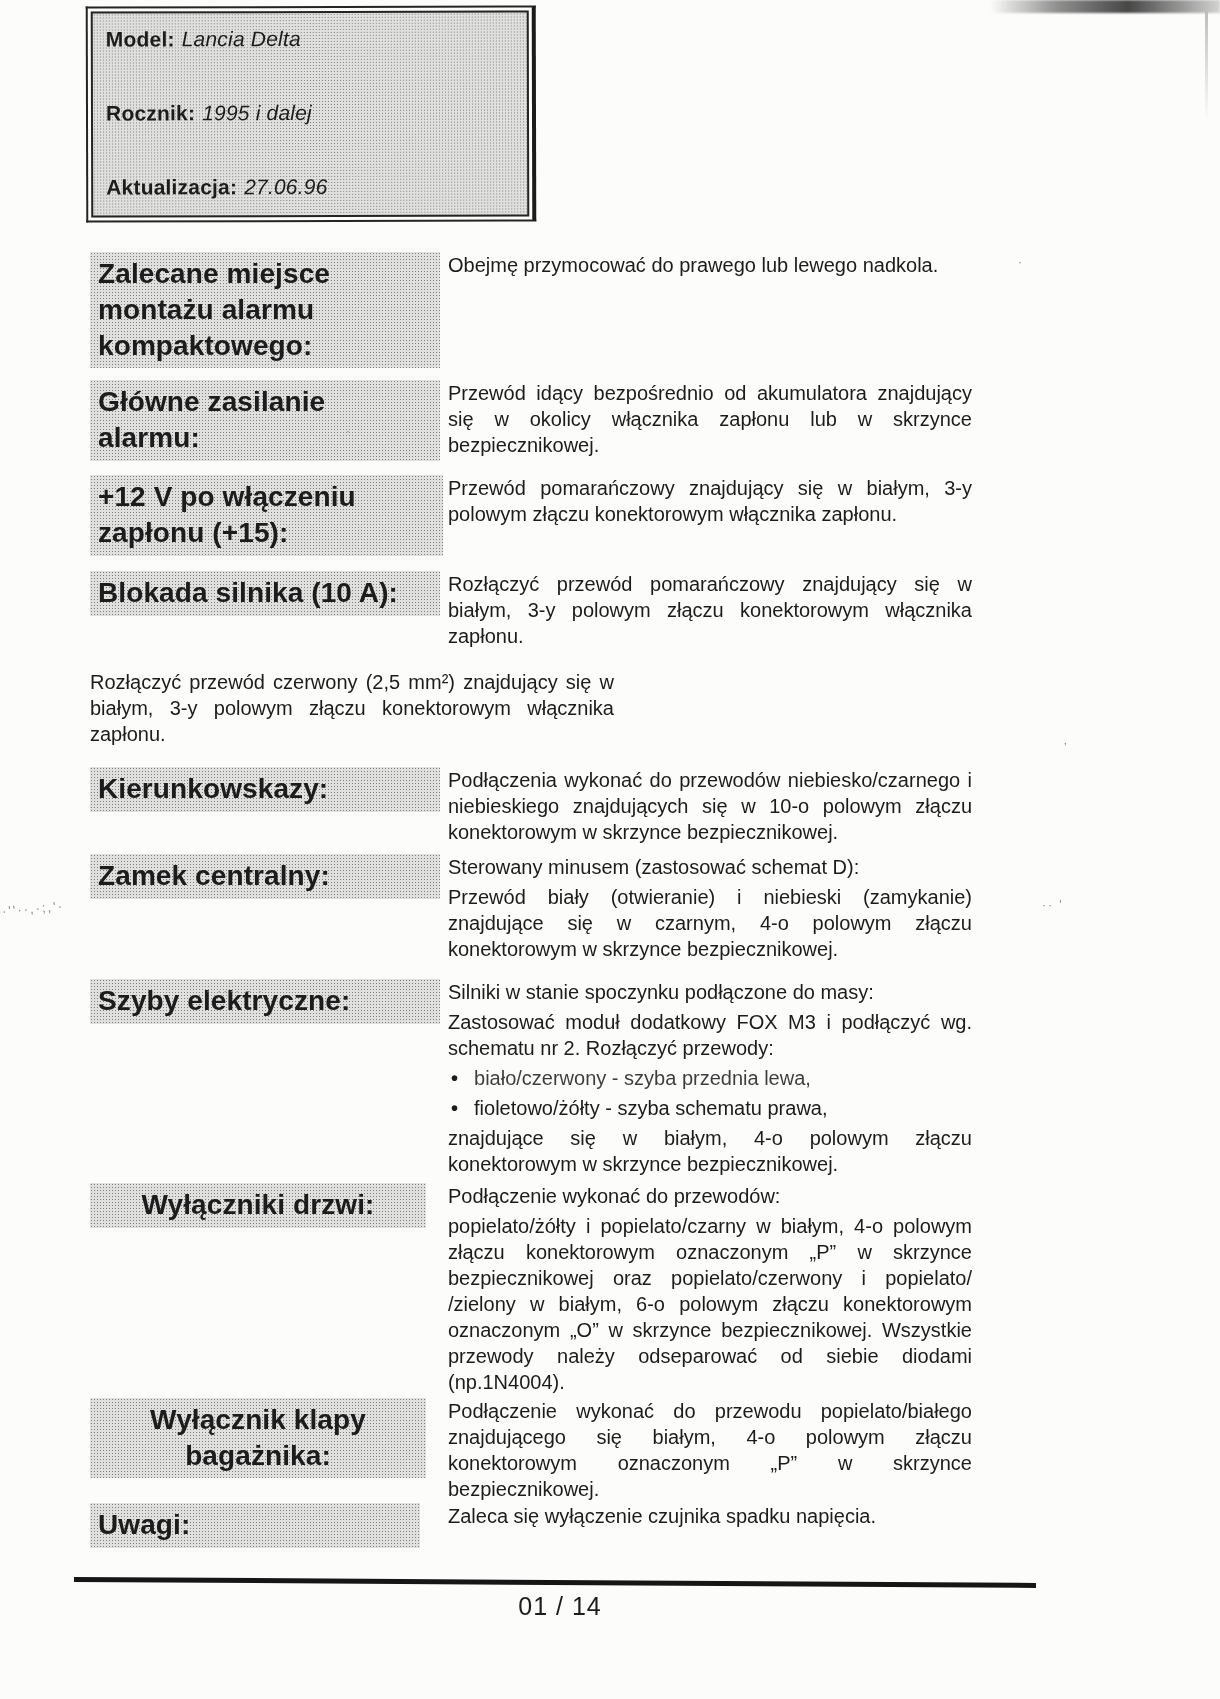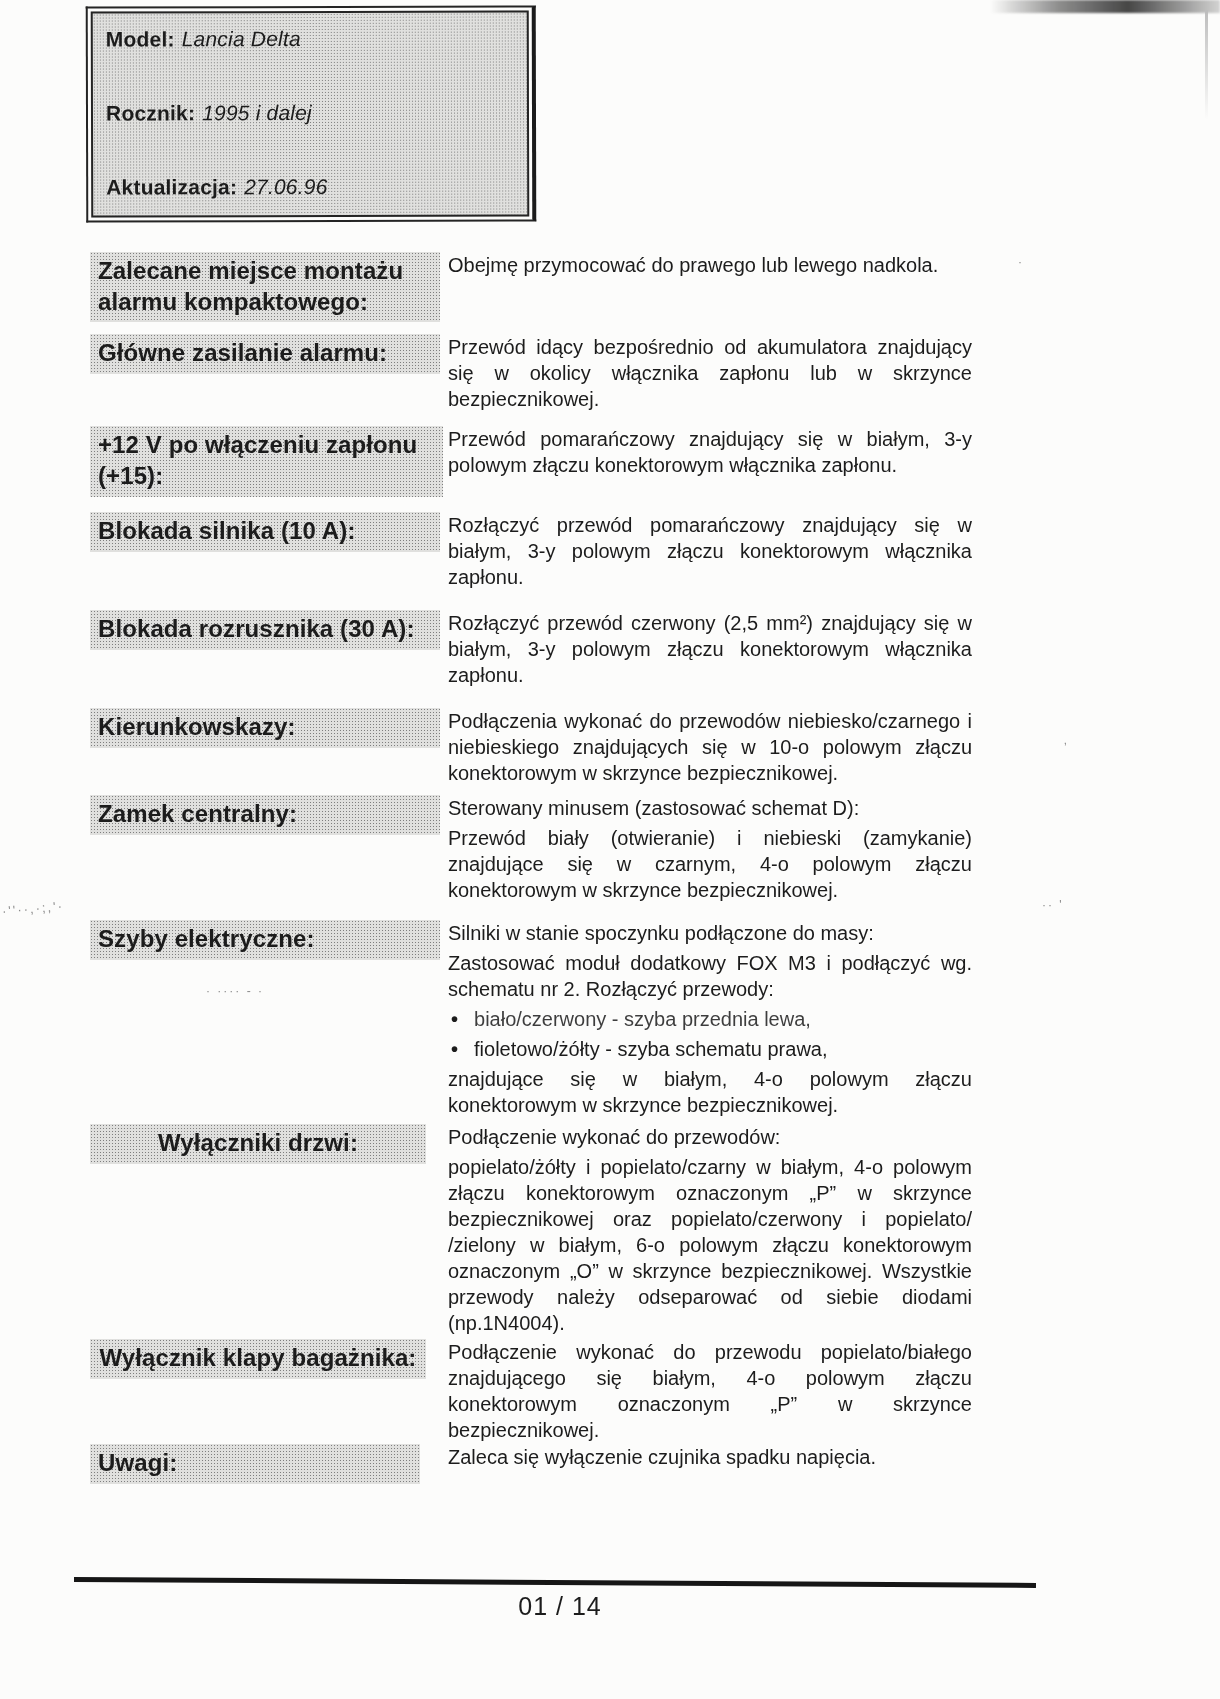--- a/index.html
+++ b/index.html
@@ -34,21 +34,21 @@
   .hlabel{font-weight:bold;margin-right:7px;}
   .hvalue{font-weight:normal;font-style:italic;}
 
   
   .rows{position:absolute;left:90px;top:252px;width:1050px;}
   .row{display:flex;align-items:flex-start;}
   .lcol{width:358px;flex:none;box-sizing:border-box;}
   .bar{
     box-sizing:border-box;width:350px;
     padding:4px 8px 5px 8px;
-    font-weight:bold;font-size:24px;line-height:1.28;letter-spacing:0.1px;
+    font-weight:bold;font-size:28px;line-height:1.28;letter-spacing:0.1px;
   }
   .bar.w353{width:353px;}
   .bar.w340{width:336px;text-align:center;}
   .bar.w330{width:330px;}
   .ccol{width:524px;flex:none;font-size:20px;line-height:26px;}
   .para{text-align:justify;margin:0 0 4px 0;}
   .para:last-child{margin-bottom:0;}
   .para .b{font-weight:normal;}
   .para.bullet{padding-left:3px;}
   .para.bullet .dot{font-weight:bold;margin-right:16px;}
@@ -130,23 +130,20 @@
     <div class="row" style="margin-bottom:20px">
       <div class="lcol">
           <div class="bar halftone">Blokada silnika (10 A):</div>
         </div>
       <div class="ccol">
           <div class="para"><span class="">Rozłączyć przewód </span><span class="b">pomarańczowy</span><span class=""> znajdujący się w </span><span class="b">białym</span><span class="">, 3-y polowym złączu konektorowym włącznika zapłonu.</span></div>
         </div>
     </div>
 
     <div class="row" style="margin-bottom:20px">
-      <div class="lcol">
-          <div class="bar halftone">Blokada rozrusznika (30 A):</div>
-        </div>
       <div class="ccol">
           <div class="para"><span class="">Rozłączyć przewód </span><span class="b">czerwony</span><span class=""> (2,5 mm²) znajdujący się w </span><span class="b">białym</span><span class="">, 3-y polowym złączu konektorowym włącznika zapłonu.</span></div>
         </div>
     </div>
 
     <div class="row" style="margin-bottom:9px">
       <div class="lcol">
           <div class="bar halftone">Kierunkowskazy:</div>
         </div>
       <div class="ccol">

